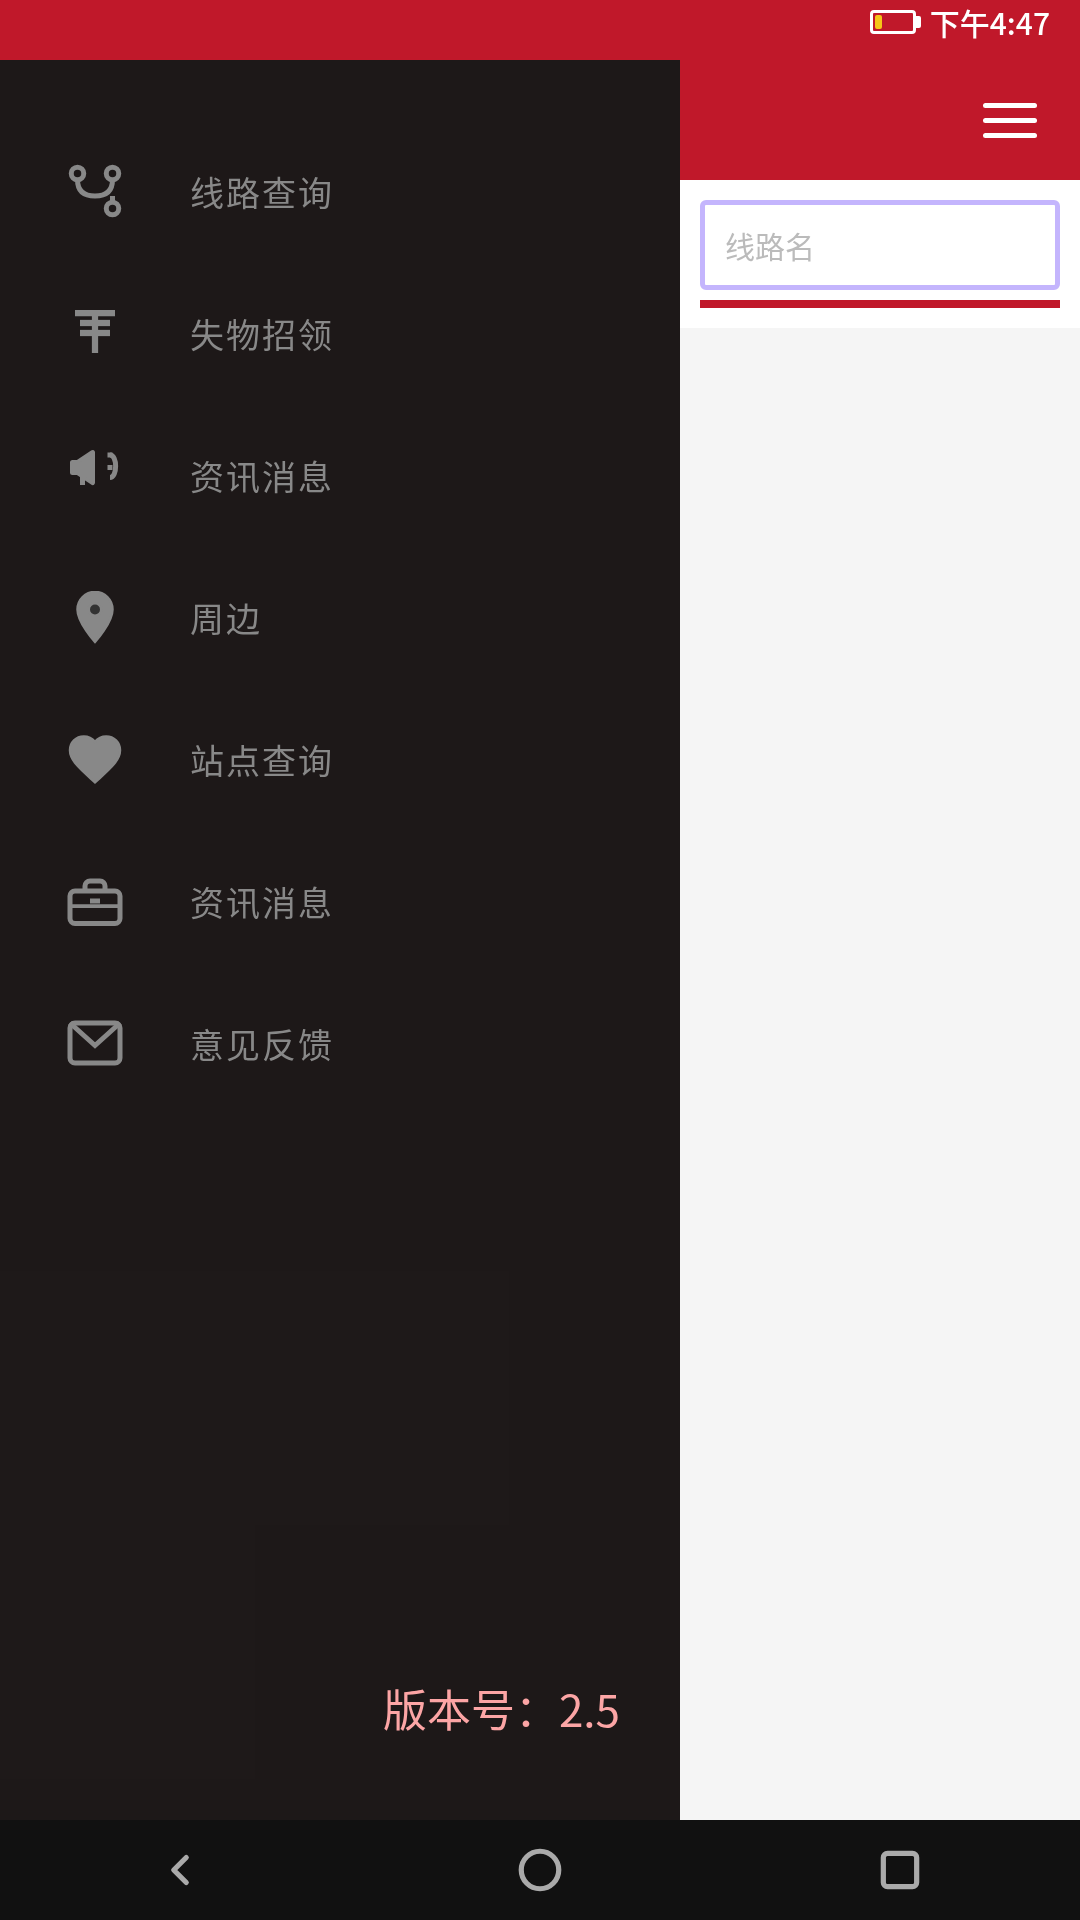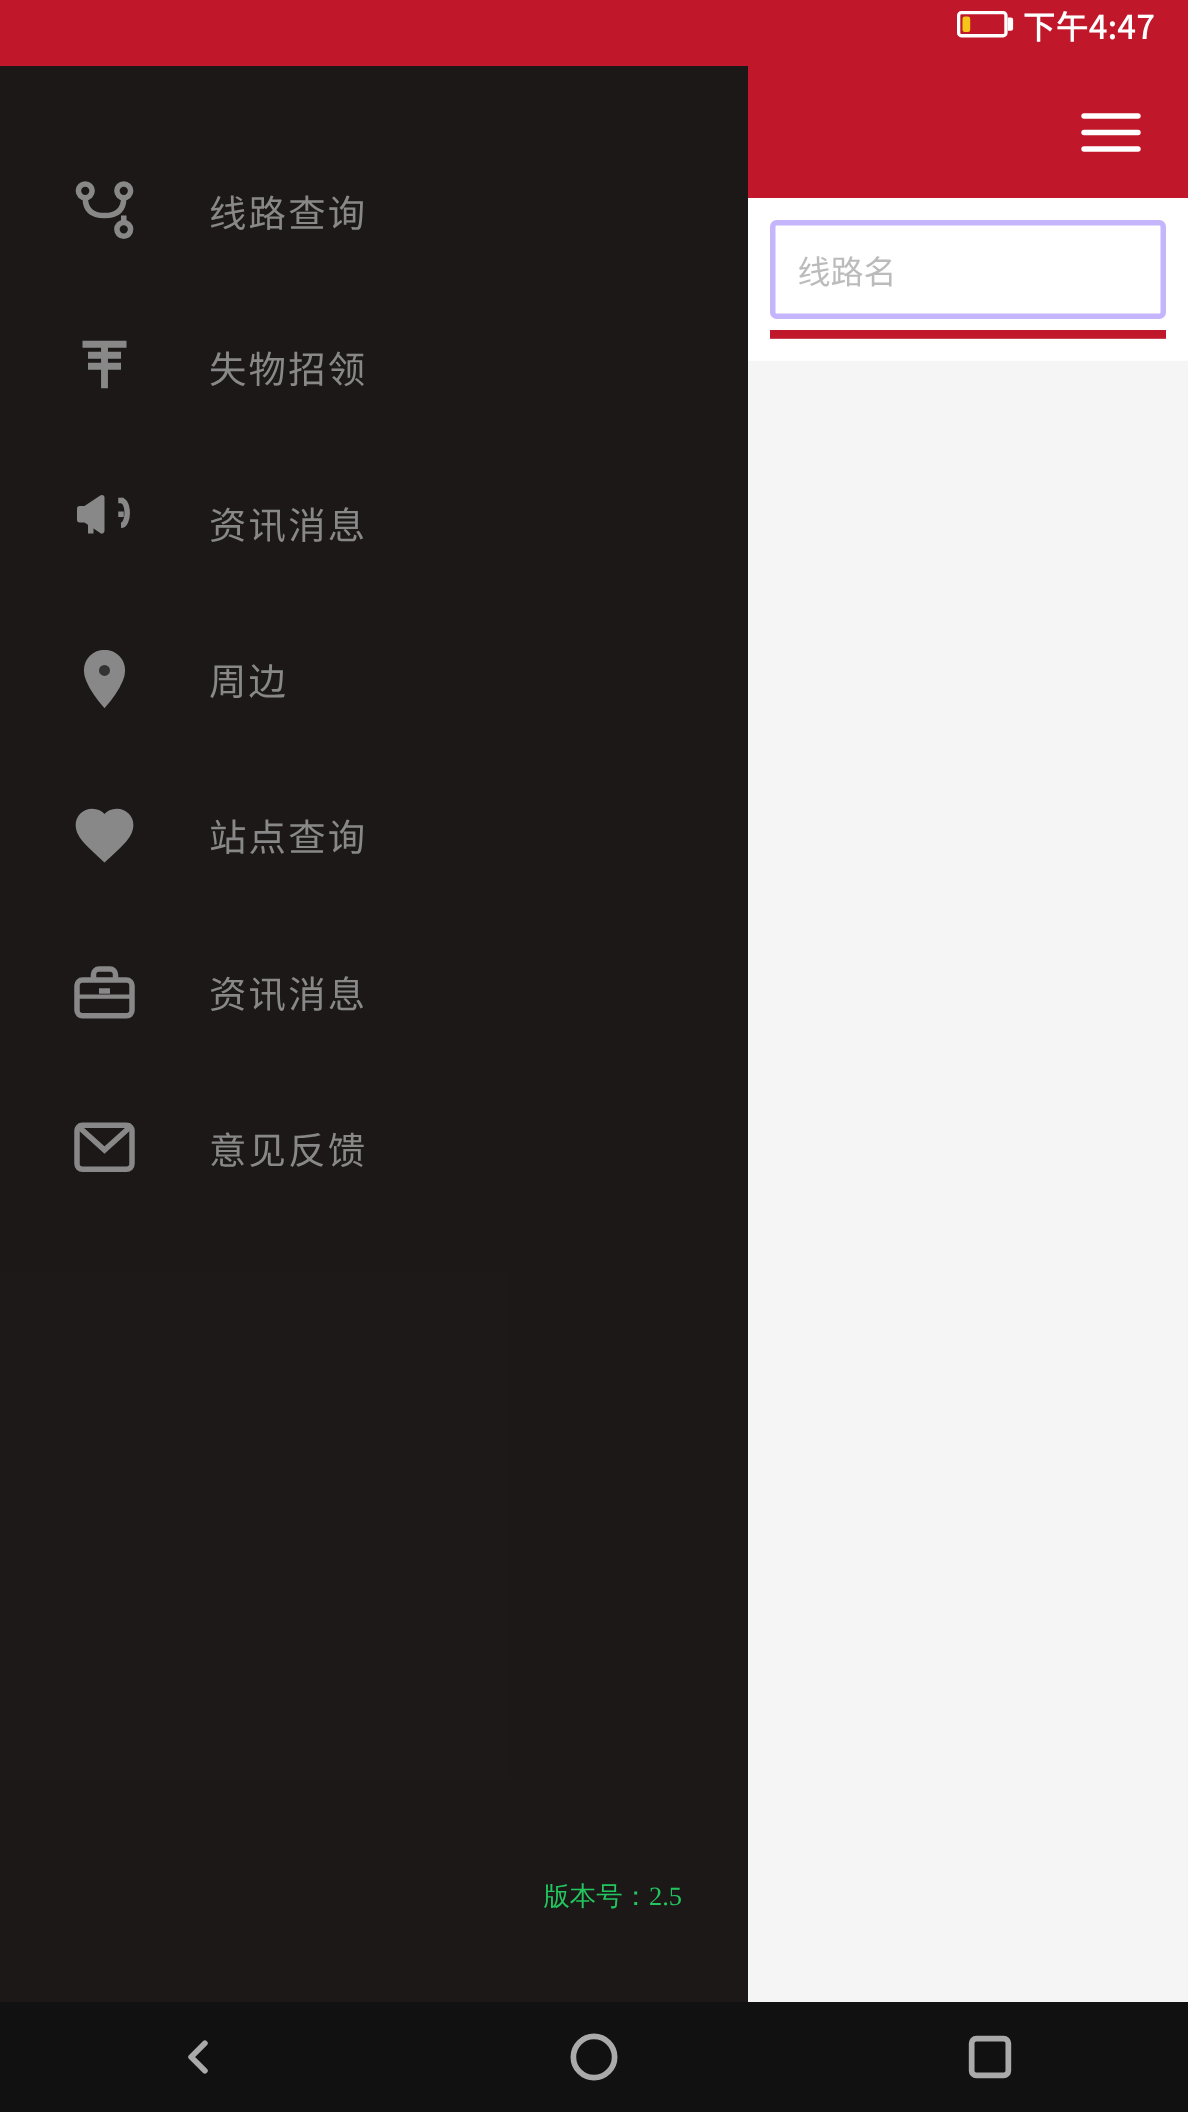--- a/index.html
+++ b/index.html
@@ -136,23 +136,22 @@
       font-weight: 400;
       letter-spacing: 2px;
     }
 
     .drawer-footer {
       padding: 20px 60px;
       text-align: right;
     }
 
     .version-text {
-      font-size: 24px;
-      color: #22c55e;
-      font-family: Liberation Serif, serif;
+      font-size: 44px;
+      color: #fca5a5;
     }
 
     
     .right-panel {
       flex: 1;
       height: 100%;
       background: #f5f5f5;
       position: relative;
       z-index: 10;
     }

